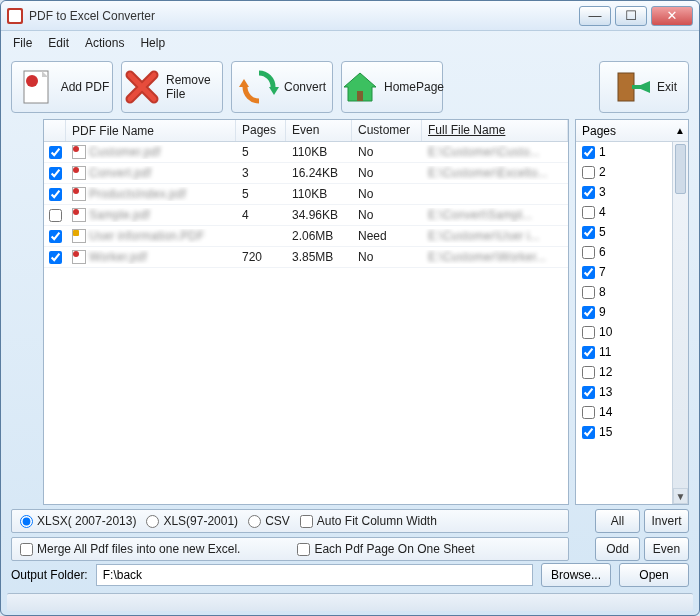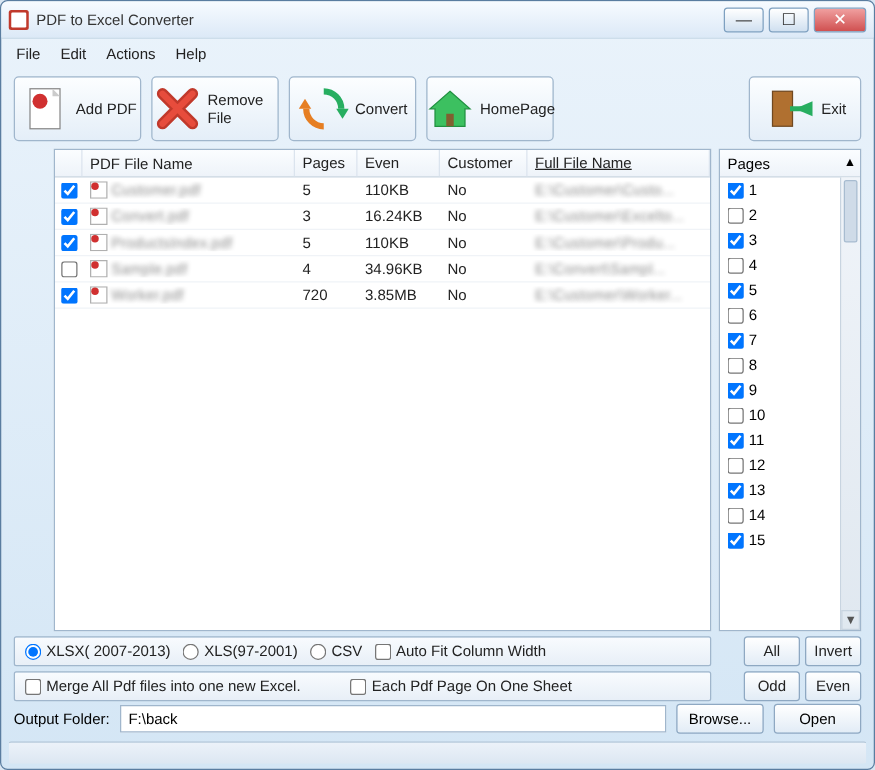--- a/index.html
+++ b/index.html
@@ -172,34 +172,46 @@
             <div class="cell col-check">
               <input type="checkbox" checked="" style="">
             </div>
             <div class="cell col-name">
               <span class="pdf-icon"></span>
               <span class="blur">ProductsIndex.pdf</span>
             </div>
             <div class="cell col-pages">5</div>
             <div class="cell col-size">110KB</div>
             <div class="cell col-pwd">No</div>
-            <div class="cell col-full blur">E:\Customer\Produ...</div>
           </div>
           <div class="row">
             <div class="cell col-check">
               <input type="checkbox" style="">
             </div>
             <div class="cell col-name">
               <span class="pdf-icon"></span>
               <span class="blur">Sample.pdf</span>
             </div>
             <div class="cell col-pages">4</div>
             <div class="cell col-size">34.96KB</div>
             <div class="cell col-pwd">No</div>
             <div class="cell col-full blur">E:\Convert\Sampl...</div>
+          </div>
+          <div class="row">
+            <div class="cell col-check">
+              <input type="checkbox" checked="" style="">
+            </div>
+            <div class="cell col-name">
+              <span class="pdf-icon lock-icon"></span>
+              <span class="blur">User information.PDF</span>
+            </div>
+            <div class="cell col-pages"></div>
+            <div class="cell col-size">2.06MB</div>
+            <div class="cell col-pwd">Need</div>
+            <div class="cell col-full blur">E:\Customer\User i...</div>
           </div>
           <div class="row">
             <div class="cell col-check">
               <input type="checkbox" checked="" style="">
             </div>
             <div class="cell col-name">
               <span class="pdf-icon"></span>
               <span class="blur">Worker.pdf</span>
             </div>
             <div class="cell col-pages">720</div>
@@ -305,21 +317,21 @@
         <label>
             <input type="checkbox" style="">
             <span>Auto Fit Column Width</span>
           </label>
       </div>
       <div class="optgroup">
         <label>
             <input type="checkbox" style="">
             <span>Merge All Pdf files into one new Excel.</span>
           </label>
-        <label style="margin-left:30px">
+        <label style="margin-left:47px">
             <input type="checkbox" style="">
             <span>Each Pdf Page On One Sheet</span>
           </label>
       </div>
     </div>
     <div class="side-btns">
       <div class="brow">
         <div class="btn">All</div>
         <div class="btn">Invert</div>
       </div>

